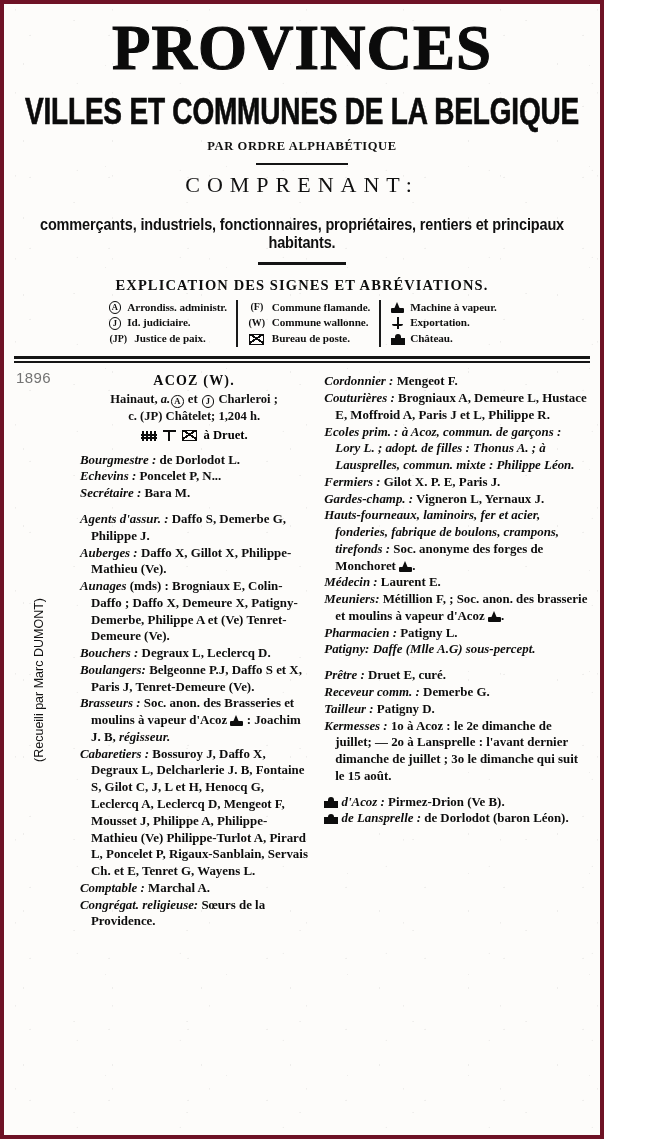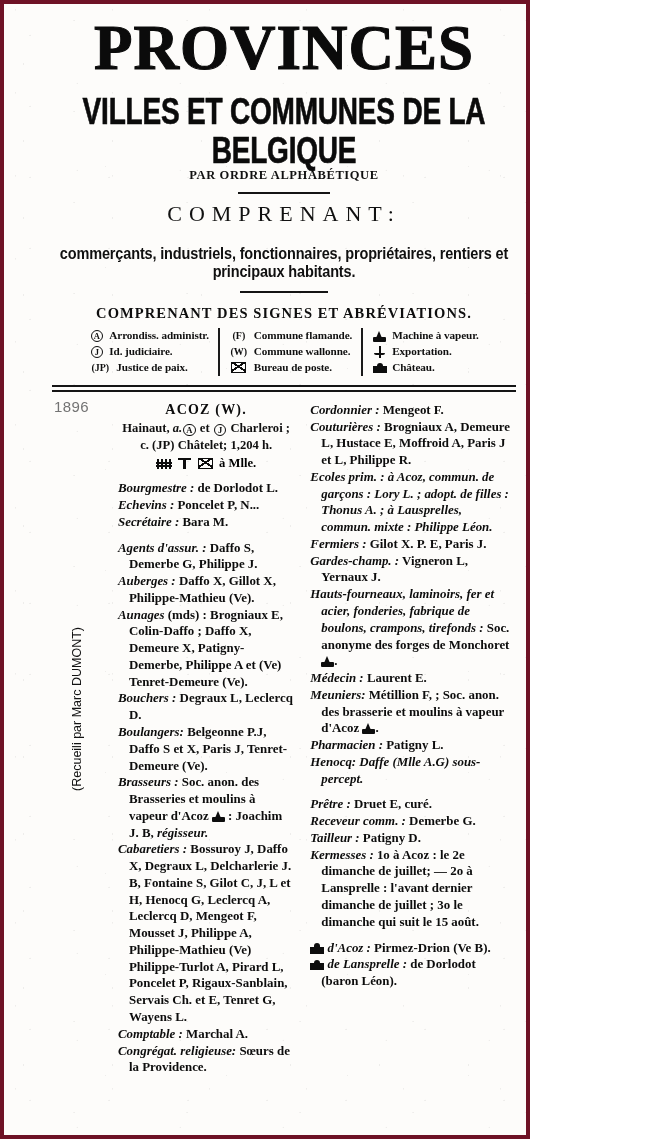--- a/index.html
+++ b/index.html
@@ -5,25 +5,24 @@
   * { box-sizing: border-box; }
   html, body { margin:0; padding:0; }
   body {
     width: 650px; height: 1139px;
     background: #ffffff;
     font-family: "Liberation Serif", serif;
     overflow: hidden;
   }
   #page {
     position: relative;
-    width: 530px; height: 1139px;
+    width: 604px; height: 1139px;
     background: #fdfcfa;
     border: 4px solid #6e1225;
     overflow: hidden;
-    padding-left: 38px;
   }
   
   #page::before{
     content:"";position:absolute;inset:0;pointer-events:none;opacity:.055;
     background-image:
       radial-gradient(circle at 12% 7%, #000 0.6px, transparent 0.9px),
       radial-gradient(circle at 62% 18%, #000 0.5px, transparent 0.8px),
       radial-gradient(circle at 33% 44%, #000 0.6px, transparent 0.9px),
       radial-gradient(circle at 84% 61%, #000 0.5px, transparent 0.8px),
       radial-gradient(circle at 22% 78%, #000 0.6px, transparent 0.9px),
@@ -172,21 +171,21 @@
   <div class="masthead">
     <div class="title-main">PROVINCES</div>
     <div class="title-sub">VILLES ET COMMUNES DE LA BELGIQUE</div>
     <div class="title-order">PAR ORDRE ALPHABÉTIQUE</div>
     <div class="rule-short"></div>
     <div class="title-comprenant">COMPRENANT:</div>
     <div class="title-lede">commerçants, industriels, fonctionnaires, propriétaires, rentiers et principaux habitants.</div>
     <div class="rule-mid"></div>
   </div>
 
-  <div class="legend-title">COMPRENANT DES SIGNES ET ABRÉVIATIONS.</div>
+  <div class="legend-title">EXPLICATION DES SIGNES ET ABRÉVIATIONS.</div>
 
   <div class="legend-grid">
 
     <div class="legend-col">
       <div class="legend-row">
         <span class="sym">
             <span class="circ">A</span>
           </span>
         <span class="lbl">Arrondiss. administr.</span>
       </div>
@@ -253,21 +252,21 @@
 
     <div class="cols">
 
       <div class="col left">
         <div class="entry-head">ACOZ (W).</div>
         <div class="entry-meta">
           <span>Hainaut, </span><em>a.</em><span class="circ">A</span><span> et </span><span class="circ">J</span><span> Charleroi ;</span>
         </div>
         <div class="entry-meta">c. (JP) Châtelet; 1,204 h.</div>
         <div class="icon-row">
-          <span class="ico ico-rail"></span>&nbsp;&nbsp;<span class="ico ico-tel"></span>&nbsp;&nbsp;<span class="ico ico-post"></span>&nbsp;&nbsp;<span>à Mlle.</span>
+          <span class="ico ico-rail"></span>&nbsp;&nbsp;<span class="ico ico-tel"></span>&nbsp;&nbsp;<span class="ico ico-post"></span>&nbsp;&nbsp;<span>à Druet.</span>
         </div>
         <div class="gap-sm"></div>
 
         <div class="li"><em class="lead">Bourgmestre :</em><span> de Dorlodot L.</span></div>
         <div class="li"><em class="lead">Echevins :</em><span> Poncelet P, N...</span></div>
         <div class="li"><em class="lead">Secrétaire :</em><span> Bara M.</span></div>
 
         <div class="gap-sm"></div>
 
         <div class="li"><em class="lead">Agents d'assur. :</em><span> Daffo S, Demerbe G, Philippe J.</span></div>
@@ -284,21 +283,21 @@
       <div class="col right">
         <div class="li"><em class="lead">Cordonnier :</em><span> Mengeot F.</span></div>
         <div class="li"><em class="lead">Couturières :</em><span> Brogniaux A, Demeure L, Hustace E, Moffroid A, Paris J et L, Philippe R.</span></div>
         <div class="li"><em class="lead">Ecoles prim. :</em><em> à Acoz, commun. de garçons : Lory L. ; adopt. de filles : Thonus A. ; à Lausprelles, commun. mixte : Philippe Léon.</em></div>
         <div class="li"><em class="lead">Fermiers :</em><span> Gilot X. P. E, Paris J.</span></div>
         <div class="li"><em class="lead">Gardes-champ. :</em><span> Vigneron L, Yernaux J.</span></div>
         <div class="li"><em class="lead">Hauts-fourneaux, laminoirs, fer et acier, fonderies, fabrique de boulons, crampons, tirefonds :</em><span> Soc. anonyme des forges de Monchoret </span><span class="ico ico-steam"></span><span>.</span></div>
         <div class="li"><em class="lead">Médecin :</em><span> Laurent E.</span></div>
         <div class="li"><em class="lead">Meuniers:</em><span> Métillion F, ; Soc. anon. des brasserie et moulins à vapeur d'Acoz </span><span class="ico ico-steam"></span><span>.</span></div>
         <div class="li"><em class="lead">Pharmacien :</em><span> Patigny L.</span></div>
-        <div class="li"><em class="lead">Henocq:</em><em> Daffe (Mlle A.G) sous-percept.</em></div>
+        <div class="li"><em class="lead">Patigny:</em><em> Daffe (Mlle A.G) sous-percept.</em></div>
 
         <div class="gap-sm"></div>
 
         <div class="li"><em class="lead">Prêtre :</em><span> Druet E, curé.</span></div>
         <div class="li"><em class="lead">Receveur comm. :</em><span> Demerbe G.</span></div>
         <div class="li"><em class="lead">Tailleur :</em><span> Patigny D.</span></div>
         <div class="li"><em class="lead">Kermesses :</em><span> 1o à Acoz : le 2e dimanche de juillet; — 2o à Lansprelle : l'avant dernier dimanche de juillet ; 3o le dimanche qui suit le 15 août.</span></div>
 
         <div class="gap-sm"></div>
 

